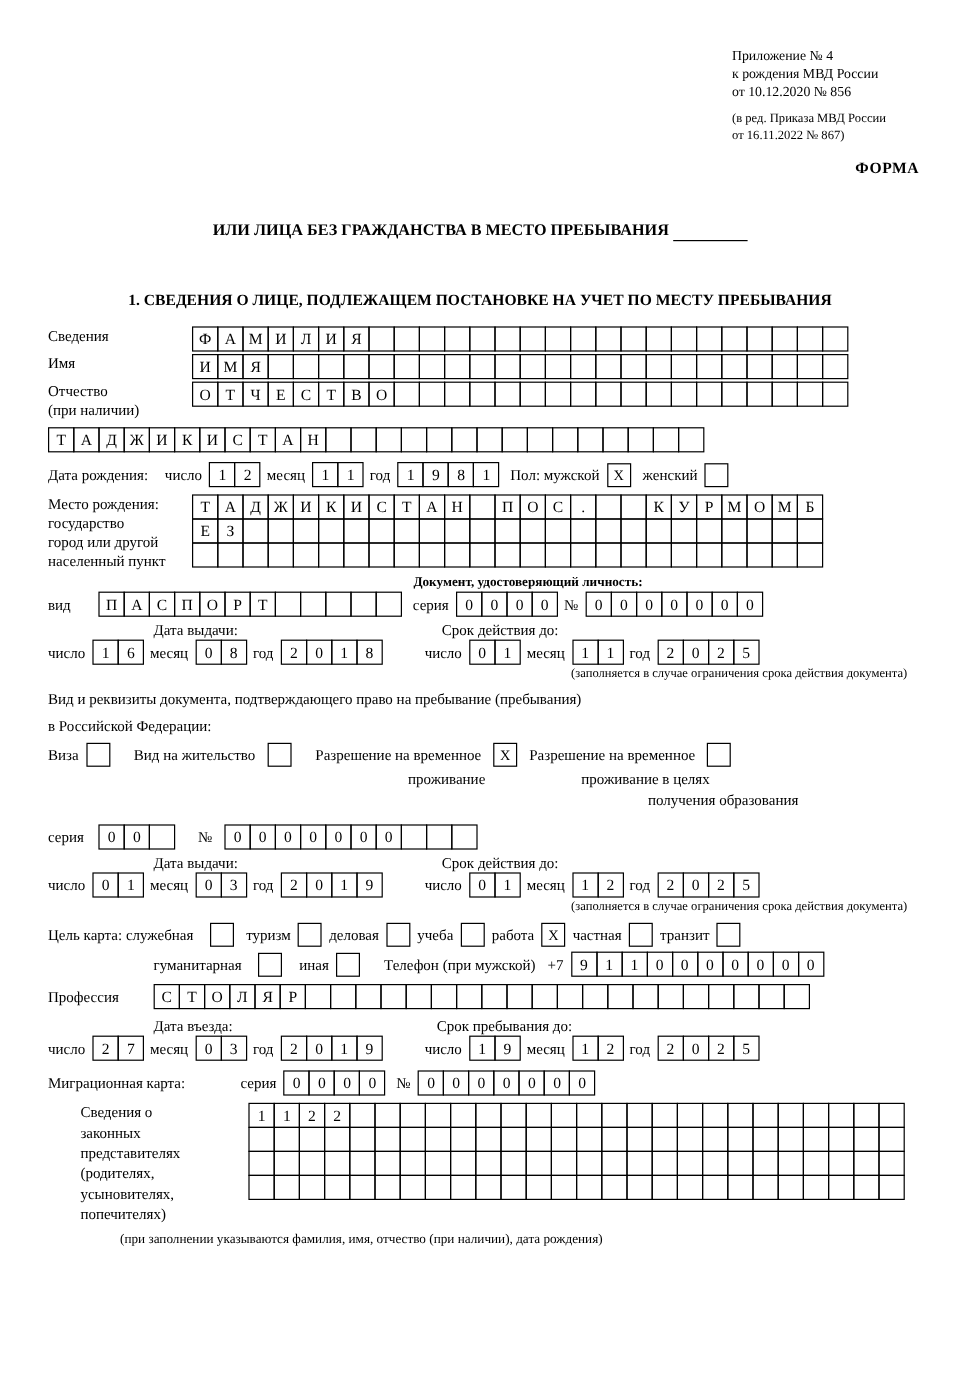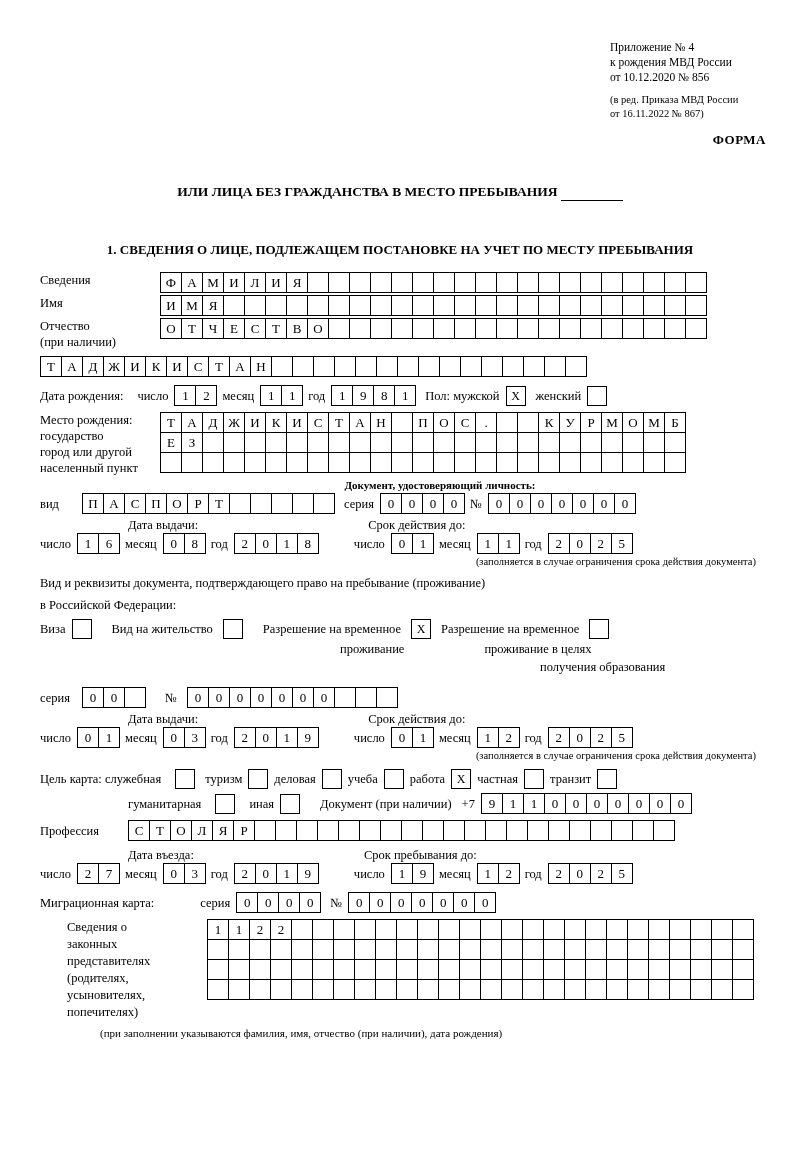--- a/index.html
+++ b/index.html
@@ -410,21 +410,21 @@
       <div class="boxes" id="doc-valid-year">
           <div class="bx">2</div>
           <div class="bx">0</div>
           <div class="bx">2</div>
           <div class="bx">5</div>
         </div>
     </div>
 
     <div class="note" style="text-align:right;padding-right:24px;margin-top:2px;">(заполняется в случае ограничения срока действия документа)</div>
 
-    <div class="lbl" style="margin-top:8px;">Вид и реквизиты документа, подтверждающего право на пребывание (проживание)</div>
+    <div class="lbl" style="margin-top:8px;">Вид и реквизиты документа, подтверждающего право на пребывание (пребывания)</div>
     <div class="lbl" style="margin-top:6px;">в Российской Федерации:</div>
 
     <div class="row inl" style="margin-top:6px;">
       <div class="lbl">Виза</div>
       <div class="gap6"></div>
       <div class="cbox"></div>
       <div class="gap20"></div>
       <div class="lbl">Вид на жительство</div>
       <div class="gap10"></div>
       <div class="cbox"></div>
@@ -562,21 +562,21 @@
     <div class="row inl" style="margin-top:4px;">
       <div style="width:88px;"></div>
       <div class="lbl">гуманитарная</div>
       <div class="gap14"></div>
       <div class="cbox"></div>
       <div class="gap14"></div>
       <div class="lbl">иная</div>
       <div class="gap6"></div>
       <div class="cbox"></div>
       <div class="gap20"></div>
-      <div class="lbl">Документ (при наличии)</div>
+      <div class="lbl">Телефон (при мужской)</div>
       <div class="gap10"></div>
       <div class="lbl">+7</div>
       <div class="gap6"></div>
       <div class="boxes" id="phone-digits">
           <div class="bx">9</div>
           <div class="bx">1</div>
           <div class="bx">1</div>
           <div class="bx">0</div>
           <div class="bx">0</div>
           <div class="bx">0</div>

